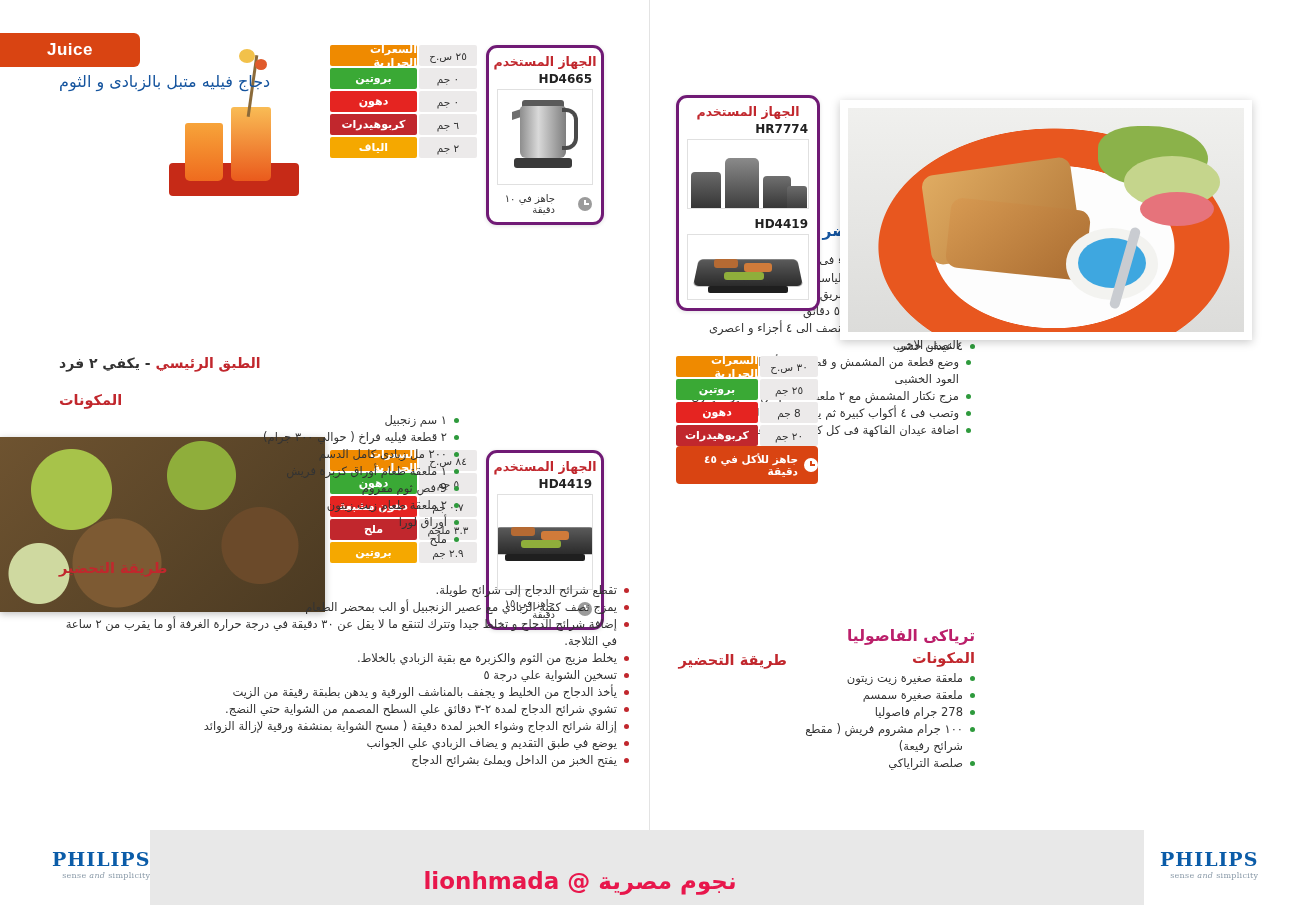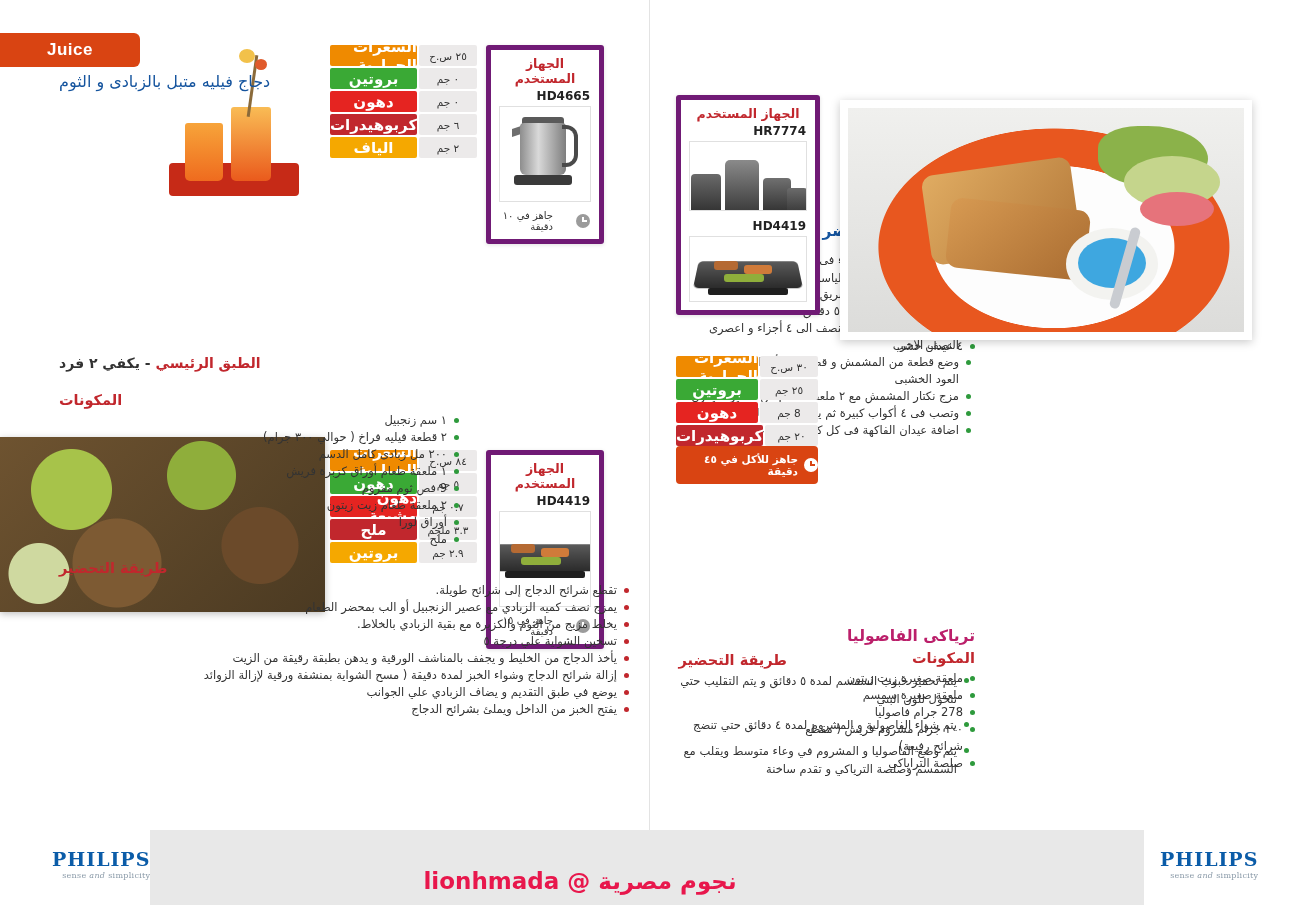--- a/index.html
+++ b/index.html
@@ -86,34 +86,34 @@
   .bullets ul { margin:0; padding:0; }
 
   
   .nutri { position:absolute; width:147px; }
   .nutri .row { display:flex; height:21px; margin-bottom:2px; align-items:stretch; }
   .nutri .val {
     width:58px; background:#eceaea; color:#333; font-size:10.5px;
     display:flex; align-items:center; justify-content:center; border-radius:2px; margin-left:2px;
   }
   .nutri .lbl {
-    flex:1; color:#fff; font-size:15px; font-weight:bold;
+    flex:1; color:#fff; font-size:11px; font-weight:bold;
     display:flex; align-items:center; justify-content:center; border-radius:2px;
   }
   .c-cal { background:#ef8a00; }
   .c-pro { background:#3aa935; }
   .c-fat { background:#e52421; }
   .c-carb { background:#c1272d; }
   .c-fib { background:#f5a800; }
   .c-satfat { background:#e52421; }
   .c-salt { background:#c1272d; }
 
   
   .device {
-    position:absolute; background:#fff; border:5px solid #701a75; border-radius:3px;
+    position:absolute; background:#fff; border:3px solid #701a75; border-radius:11px;
     box-shadow:0 1px 4px rgba(0,0,0,.12);
   }
   .device .dev-head { color:#c1272d; font-weight:bold; font-size:12.5px; text-align:center; padding:6px 4px 3px; }
   .device .dev-model { font-size:12px; color:#222; text-align:right; padding:0 9px 3px; font-weight:bold; direction:ltr; }
   .device .dev-img { margin:0 8px 8px; background:#fff; border:1px solid #e0e0e0; height:96px; position:relative; overflow:hidden; }
   .device .ready {
     display:flex; align-items:center; gap:23px; justify-content:flex-start;
     padding:0 9px 7px; font-size:10px; color:#333;
   }
   .clock { width:14px; height:14px; border-radius:50%; background:#9b9b9b; position:relative; flex:none; }
@@ -321,27 +321,20 @@
     <ul>
       <li>ملعقة صغيرة زيت زيتون</li>
       <li>ملعقة صغيرة سمسم</li>
       <li>278 جرام فاصوليا</li>
       <li>١٠٠ جرام مشروم فريش ( مقطع شرائح رفيعة)</li>
       <li>صلصة التراياكي</li>
     </ul>
   </div>
 
   <div class="sec-head" style="right:512px; top:652px; width:112px;">طريقة التحضير</div>
-  <div class="bullets" style="right:330px; top:672px; width:294px; line-height:18px;">
-    <ul>
-      <li style="margin-bottom:8px;">يتم تحمير حبوب السمسم لمدة ٥ دقائق و يتم التقليب حتي تتحول للون البني</li>
-      <li style="margin-bottom:8px;">يتم شواء الفاصولية و المشروم لمدة ٤ دقائق حتي تنضج</li>
-      <li>يتم وضع الفاصوليا و المشروم في وعاء متوسط ويقلب مع السمسم وصلصة الترياكي و تقدم ساخنة</li>
-    </ul>
-  </div>
 
   <div class="r-title">دجاج فيليه متبل بالزبادى و الثوم</div>
 
   <div class="r-photo">
     <div class="inner">
       <div class="veg1"></div>
         <div class="veg2"></div>
         <div class="veg3"></div>
       <div class="chicken"></div>
         <div class="chicken2"></div>
@@ -419,23 +412,25 @@
       <li>أوراق لورا</li>
       <li>ملح</li>
     </ul>
   </div>
 
   <div class="sec-head" style="right:840px; top:560px; width:400px; text-align:left;">طريقة التحضير</div>
   <div class="bullets r-bullets" style="right:670px; top:582px; width:570px;">
     <ul>
       <li>تقطع شرائح الدجاج إلى شرائح طويلة.</li>
       <li>يمزج نصف كميه الزبادي مع عصير الزنجبيل أو الب بمحضر الطعام</li>
+      <li>إضافة شرائح الدجاج و تخلط جيدا وتترك لتنقع ما لا يقل عن ٣٠ دقيقة في درجة حرارة الغرفة أو ما يقرب من ٢ ساعة في الثلاجة.</li>
       <li>يخلط مزيج من الثوم والكزبرة مع بقية الزبادي بالخلاط.</li>
       <li>تسخين الشواية علي درجة ٥</li>
       <li>يأخذ الدجاج من الخليط و يجفف بالمناشف الورقية و يدهن بطبقة رقيقة من الزيت</li>
+      <li>تشوي شرائح الدجاج لمدة ٢-٣ دقائق علي السطح المصمم من الشواية حتي النضج.</li>
       <li>إزالة شرائح الدجاج وشواء الخبز لمدة دقيقة ( مسح الشواية بمنشفة ورقية لإزالة الزوائد</li>
       <li>يوضع في طبق التقديم و يضاف الزبادي علي الجوانب</li>
       <li>يفتح الخبز من الداخل ويملئ بشرائح الدجاج</li>
     </ul>
   </div>
 
   <div class="bottom-bar">
     <div class="white-left"></div>
     <div class="white-right"></div>
   </div>

